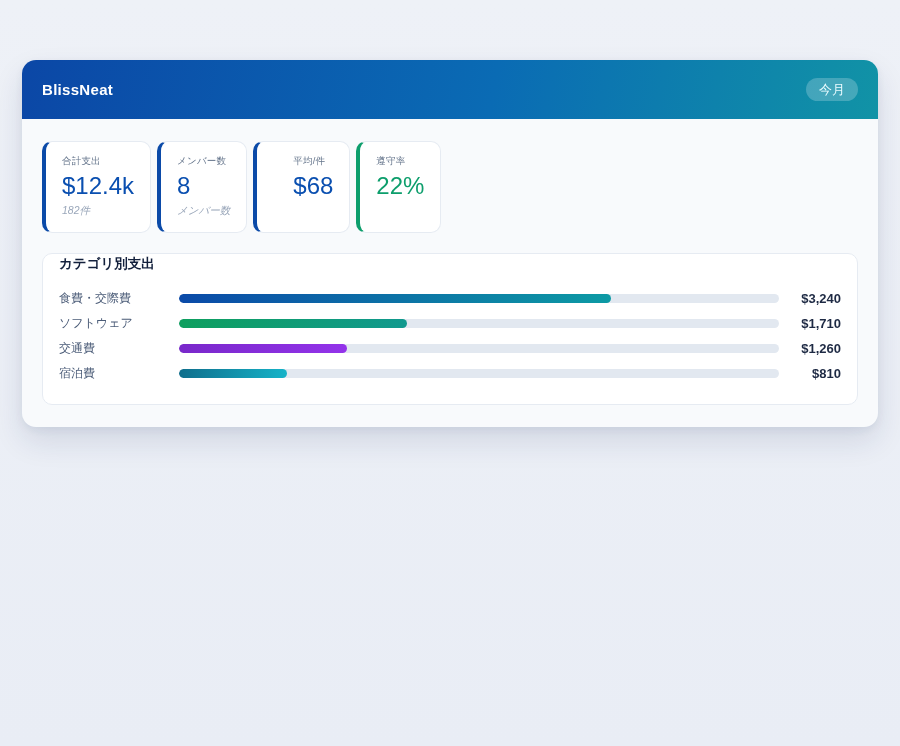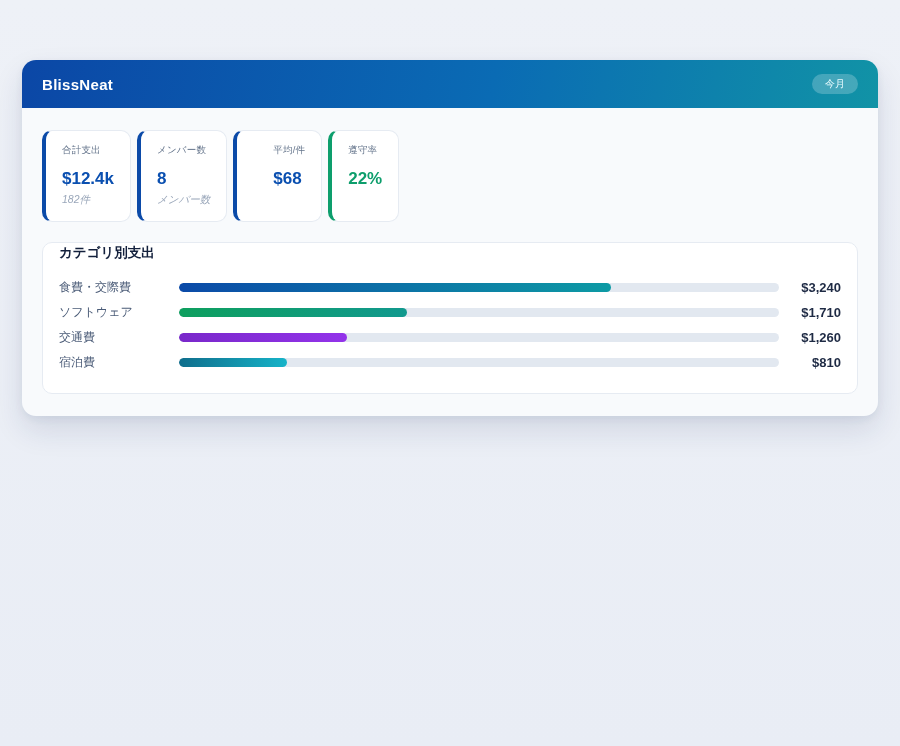--- a/index.html
+++ b/index.html
@@ -11,55 +11,55 @@
   }
   .app-card {
     width: 856px;
     margin: 60px 22px 0 22px;
     border-radius: 14px;
     background: #f8fafc;
     box-shadow: 0 14px 30px rgba(25, 45, 90, 0.12), 0 3px 8px rgba(25,45,90,0.06);
     overflow: hidden;
   }
   .app-header {
-    height: 48px;
+    height: 59px;
     display: flex;
     align-items: center;
     justify-content: space-between;
     padding: 0 20px;
     background: linear-gradient(100deg, #0b47a6 0%, #0a6bb4 55%, #1193a6 100%);
   }
   .app-title {
     color: #ffffff;
     font-size: 15px;
     font-weight: bold;
     letter-spacing: 0.3px;
   }
   .period-badge {
     background: rgba(255,255,255,0.22);
     color: #eafcff;
-    font-size: 10px;
+    font-size: 13px;
     padding: 4px 13px;
     border-radius: 999px;
     border: none;
     cursor: pointer;
     line-height: 1.2;
     text-align: center;
   }
   .app-body { padding: 22px 20px 22px 20px; }
   .stats { display: flex; flex-direction: row; gap: 6px; }
   .stat-card {
     background: #ffffff;
     border: 1px solid #e6ebf2;
     border-left: 4px solid #0b4aa8;
     border-radius: 10px;
     padding: 13px 16px 14px 16px;
   }
   .stat-label { font-size: 9.5px; color: #64748b; letter-spacing: 0.2px; }
-  .stat-value { font-size: 17px; font-weight: bold; color: #0a4fb0; margin-top: 12px; line-height: 1.15; }
+  .stat-value { font-size: 24px; font-weight: normal; color: #0a4fb0; margin-top: 4px; line-height: 1.15; }
   .stat-sub { font-size: 10.5px; color: #9aa7ba; margin-top: 4px; font-style: italic; }
   .stat-sub:empty { display: none; }
   .category-card {
     margin-top: 20px;
     background: #ffffff;
     border: 1px solid #e6ebf2;
     border-radius: 10px;
     padding: 1px 16px 18px 16px;
   }
   .category-title { font-size: 13.5px; font-weight: bold; color: #13203c; margin-bottom: 13px; }

